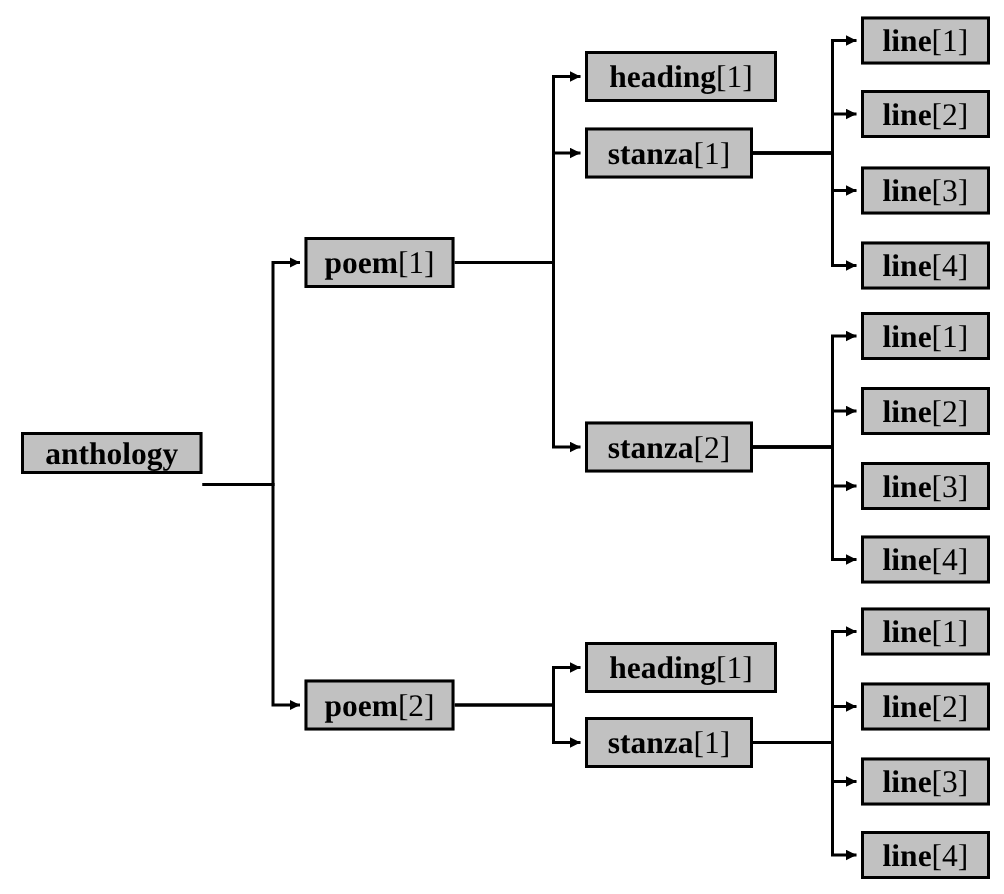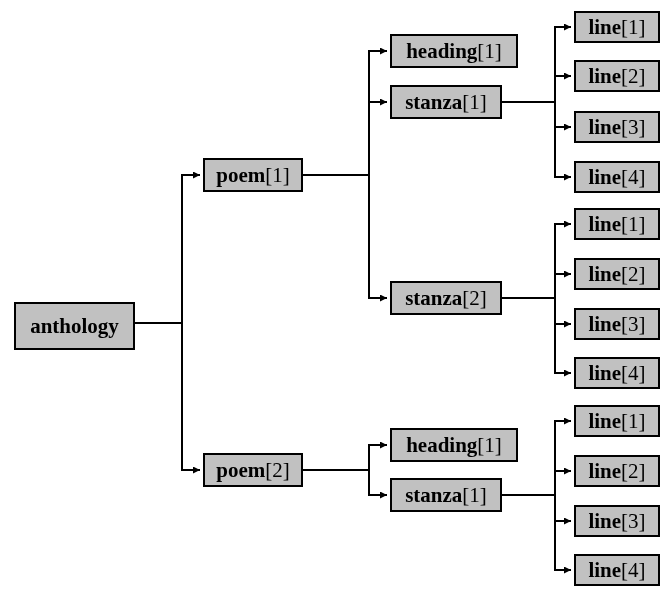--- a/index.html
+++ b/index.html
@@ -54,21 +54,21 @@
     <path class="edge" d="M502,298 H555 V324 H571" marker-end="url(#arrow)"></path>
     <path class="edge" d="M502,298 H555 V373 H571" marker-end="url(#arrow)"></path>
     <path class="edge" d="M303,470 H369 V445 H387" marker-end="url(#arrow)"></path>
     <path class="edge" d="M303,470 H369 V495 H387" marker-end="url(#arrow)"></path>
     <path class="edge" d="M502,495 H555 V421 H571" marker-end="url(#arrow)"></path>
     <path class="edge" d="M502,495 H555 V471 H571" marker-end="url(#arrow)"></path>
     <path class="edge" d="M502,495 H555 V521 H571" marker-end="url(#arrow)"></path>
     <path class="edge" d="M502,495 H555 V570 H571" marker-end="url(#arrow)"></path>
   </svg>
 
-  <div class="node" style="left:14px; top:302px; width:121px; height:48px;">
+  <div class="node" style="left:14px; top:288px; width:121px; height:28px;">
     <span class="nm">anthology</span>
       <span class="ix"></span>
   </div>
 
   <div class="node" style="left:203px; top:158px; width:100px; height:34px;">
     <span class="nm">poem</span>
       <span class="ix">[1]</span>
   </div>
 
   <div class="node" style="left:390px; top:34px; width:128px; height:34px;">

